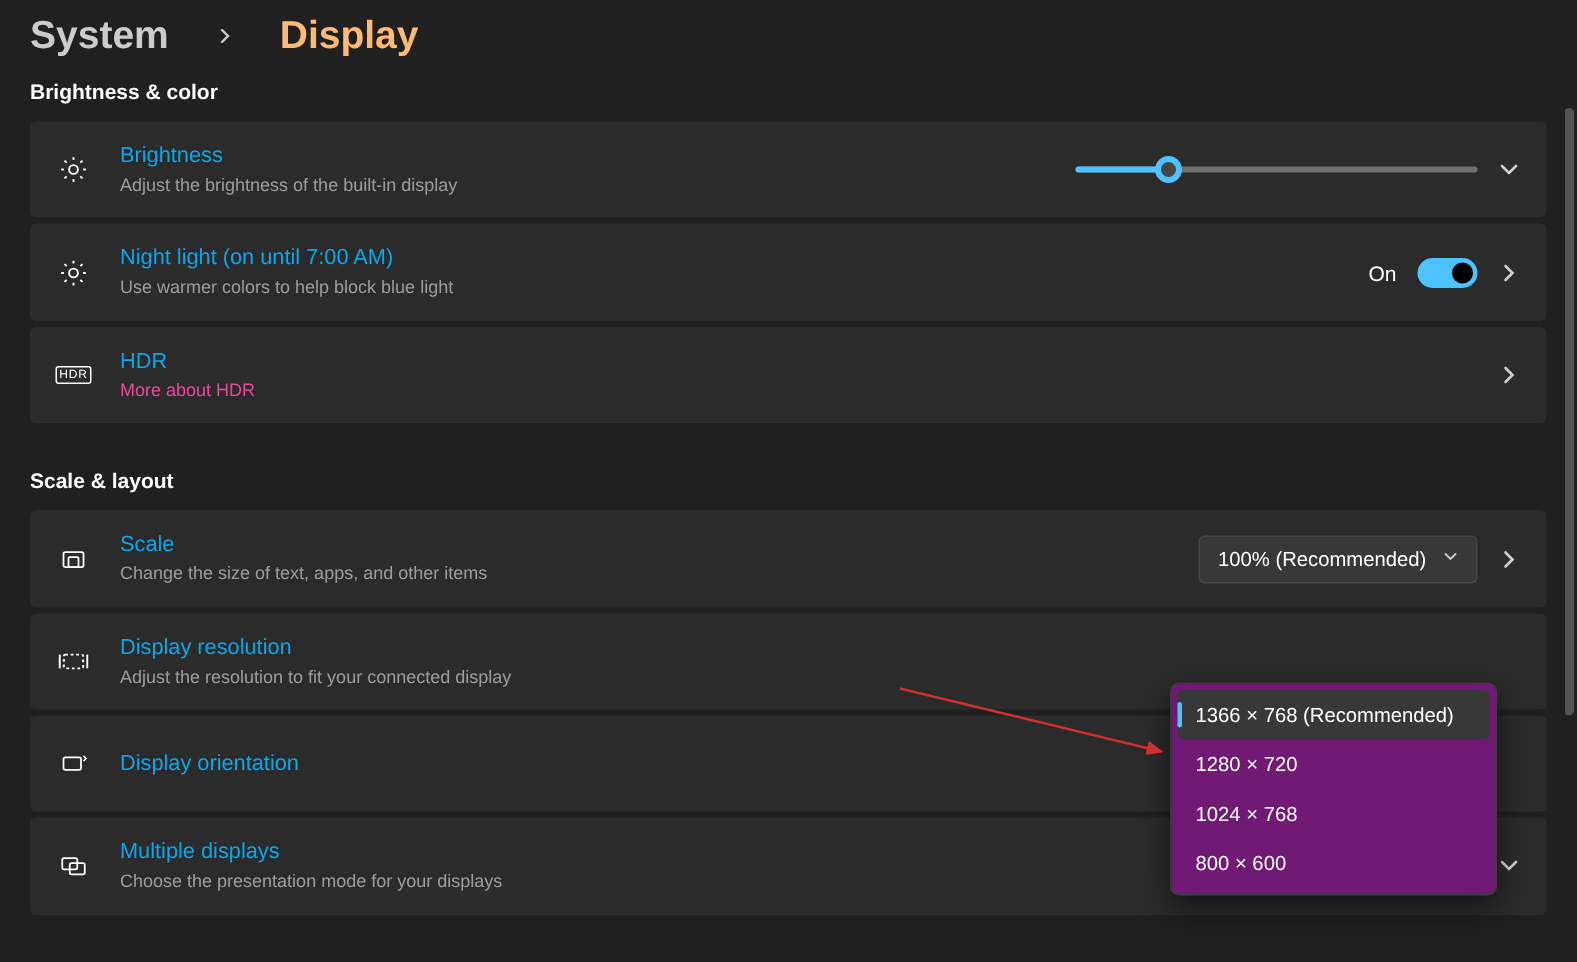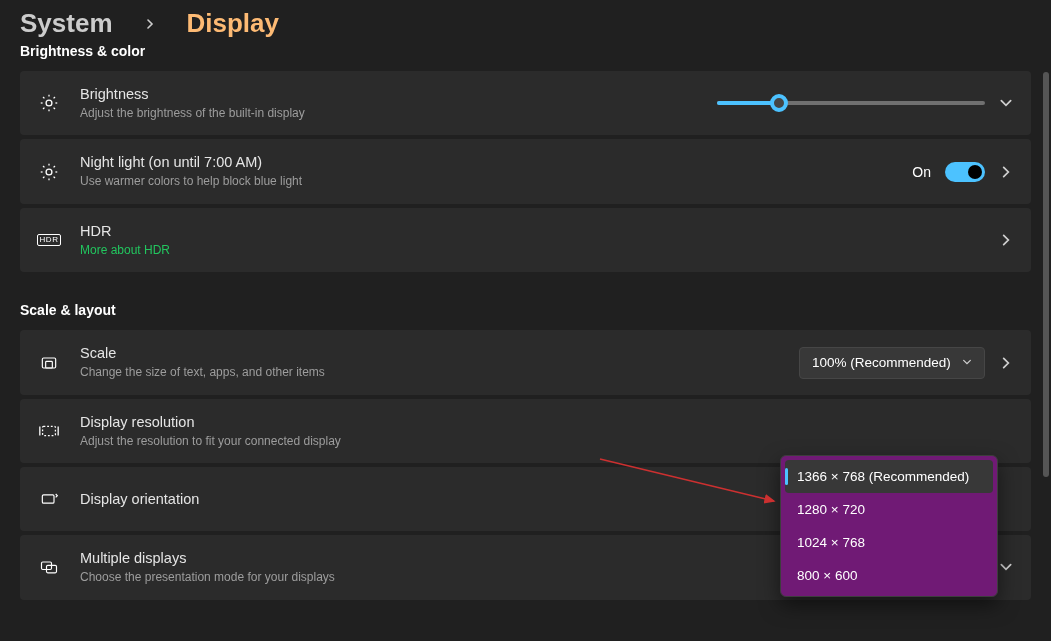--- a/index.html
+++ b/index.html
@@ -1,19 +1,19 @@
 <!DOCTYPE html>
 <html><head>
 <meta charset="utf-8">
 <style>
   * { margin: 0; padding: 0; box-sizing: border-box; font-family: "Segoe UI", -apple-system, sans-serif; }
   body { background: #202020; color: #ffffff; width: 1051px; height: 641px; overflow: hidden; position: relative; }
   .container { padding: 8px 20px 20px 20px; height: 100%; overflow-y: auto; }
 
-  .breadcrumb { display: flex; align-items: center; gap: 32px; margin-bottom: 4px; }
+  .breadcrumb { display: flex; align-items: center; gap: 32px; margin-bottom: 14px; }
   .breadcrumb .parent { font-size: 26px; font-weight: 600; color: #cccccc; }
   .breadcrumb .chev { font-size: 14px; color: #cccccc; }
   .breadcrumb .current { font-size: 26px; font-weight: 600; color: #fdba74; }
 
   .section-title { font-size: 14px; font-weight: 600; margin-bottom: 12px; color: #ffffff; }
   .section { margin-bottom: 30px; }
 
   .card {
     background: #2b2b2b;
     border-radius: 4px;
@@ -21,23 +21,23 @@
     padding: 14px 18px;
     display: flex;
     align-items: center;
     gap: 20px;
     min-height: 64px;
   }
 
   .icon-slot { width: 22px; height: 22px; display: flex; align-items: center; justify-content: center; flex-shrink: 0; color: #ffffff; }
 
   .card-text { flex: 1; }
-  .card-title { font-size: 14.5px; color: #e5e5e5; line-height: 1.3; }
+  .card-title { font-size: 14.5px; color: #0ea5e9; line-height: 1.3; }
   .card-sub { font-size: 12px; color: #9d9d9d; margin-top: 2px; line-height: 1.3; }
-  .card-sub.link { color: #22c55e; }
+  .card-sub.link { color: #ec4899; }
 
   .control { display: flex; align-items: center; gap: 14px; }
 
   .slider-wrap { display: flex; align-items: center; }
   .slider-track { width: 268px; height: 4px; background: #707070; border-radius: 2px; position: relative; }
   .slider-fill { position: absolute; left: 0; top: 0; height: 100%; background: #4cc2ff; border-radius: 2px; }
   .slider-thumb { position: absolute; top: 50%; transform: translate(-50%, -50%); width: 18px; height: 18px; border-radius: 50%; background: #454545; border: 4px solid #4cc2ff; }
 
   .chevron { width: 14px; height: 14px; color: #cfcfcf; display:flex; align-items:center; justify-content:center;}
   .chevron svg { width: 14px; height: 14px; }

